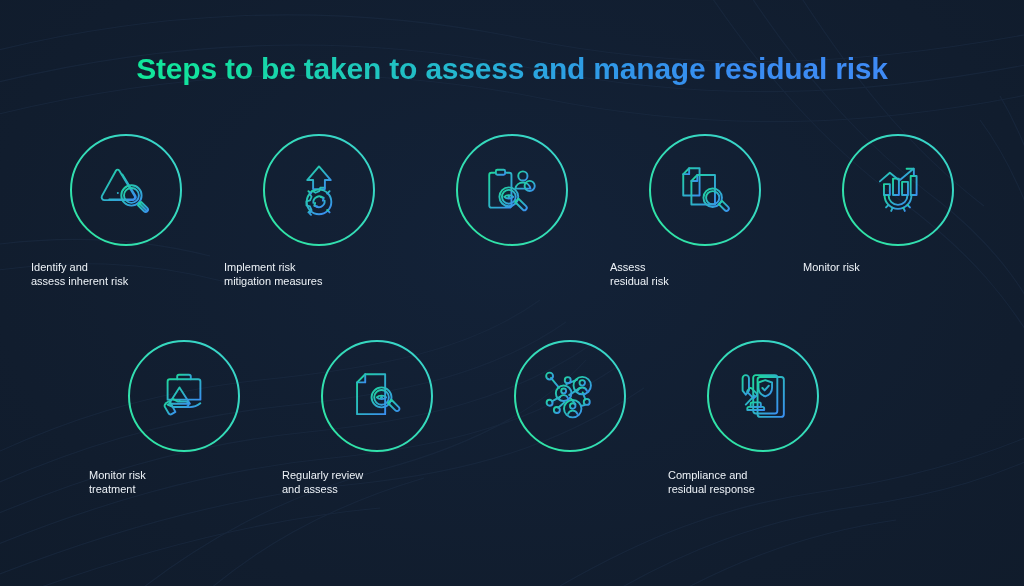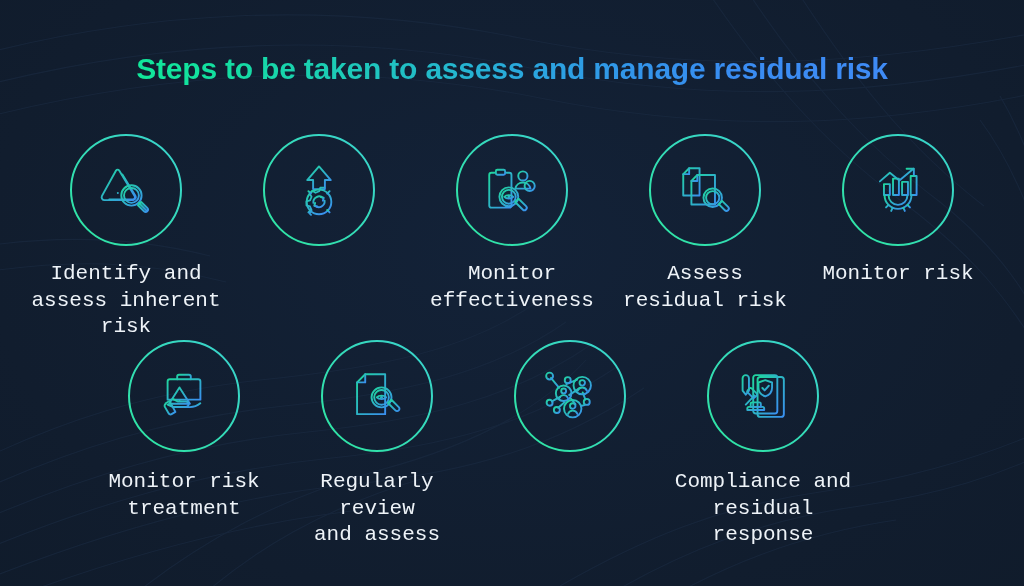--- a/index.html
+++ b/index.html
@@ -49,27 +49,25 @@
   .step-icon-ring {
     width: 114px; height: 114px;
     border-radius: 50%;
     display: flex; align-items: center; justify-content: center;
     position: relative;
   }
   .step-icon-ring svg.ring { position: absolute; inset: 0; width: 114px; height: 114px; }
   .step-icon-ring svg.glyph { position: relative; width: 58px; height: 58px; }
   .step-label {
     margin-top: 14px;
-    font-size: 21px;
+    font-size: 11px;
     line-height: 1.27;
     color: #eef3f8;
-    text-align: center;
     white-space: pre-line;
     width: 190px;
-    font-family: Liberation Mono, monospace;
   }
   #row-bottom .step-label { margin-top: 16px; }
   .step-label.single-line { white-space: nowrap; }
 </style>
 </head>
 <body>
 
 <div id="infographic">
 
   <svg id="bg-texture" viewBox="0 0 1024 586" preserveAspectRatio="none">
@@ -172,20 +170,22 @@
                 <line x1="-11.7" y1="-11.7" x2="-9.1" y2="-9.1"></line>
               </g>
               <path d="M-6.2 1.2 a6.4 6.4 0 0 1 10.8 -5.3"></path>
               <path d="M6.2 -1.2 a6.4 6.4 0 0 1 -10.8 5.3"></path>
               <path d="M2.0 -5.2 L5.2 -4.4 L4.3 -1.2"></path>
               <path d="M-2.0 5.2 L-5.2 4.4 L-4.3 1.2"></path>
             </g>
           </g>
         </svg>
       </div>
+      <div class="step-label">Implement risk
+mitigation measures</div>
     </div>
 
     <div class="step">
       <div class="step-icon-ring">
         <svg class="ring" viewBox="0 0 114 114">
           <defs>
             <linearGradient id="rg3" x1="0" y1="1" x2="1" y2="0">
               <stop offset="0" stop-color="#2ee6a0"></stop>
                 <stop offset="1" stop-color="#3ad2cf"></stop>
             </linearGradient>
@@ -212,22 +212,20 @@
             <line x1="51.5" y1="24.5" x2="51.5" y2="30.5"></line>
             <line x1="48.5" y1="27.5" x2="54.5" y2="27.5"></line>
             <circle cx="28.5" cy="39.5" r="10.4"></circle>
             <circle cx="28.5" cy="39.5" r="7.6"></circle>
             <path d="M23.6 39.5 a5.6 3.6 0 0 0 9.8 0 a5.6 3.6 0 0 0 -9.8 0"></path>
             <circle cx="28.5" cy="39.5" r="1.5" fill="url(#ig3)" stroke="none"></circle>
             <path d="M35.4 45.2 L39.2 41.6 L47.5 49.8 a2.6 2.6 0 0 1 -3.7 3.7 Z"></path>
           </g>
         </svg>
       </div>
-      <div class="step-label">Monitor
-effectiveness</div>
     </div>
 
     <div class="step">
       <div class="step-icon-ring">
         <svg class="ring" viewBox="0 0 114 114">
           <defs>
             <linearGradient id="rg4" x1="0" y1="1" x2="1" y2="0">
               <stop offset="0" stop-color="#2ee6a0"></stop>
                 <stop offset="1" stop-color="#3ad2cf"></stop>
             </linearGradient>

